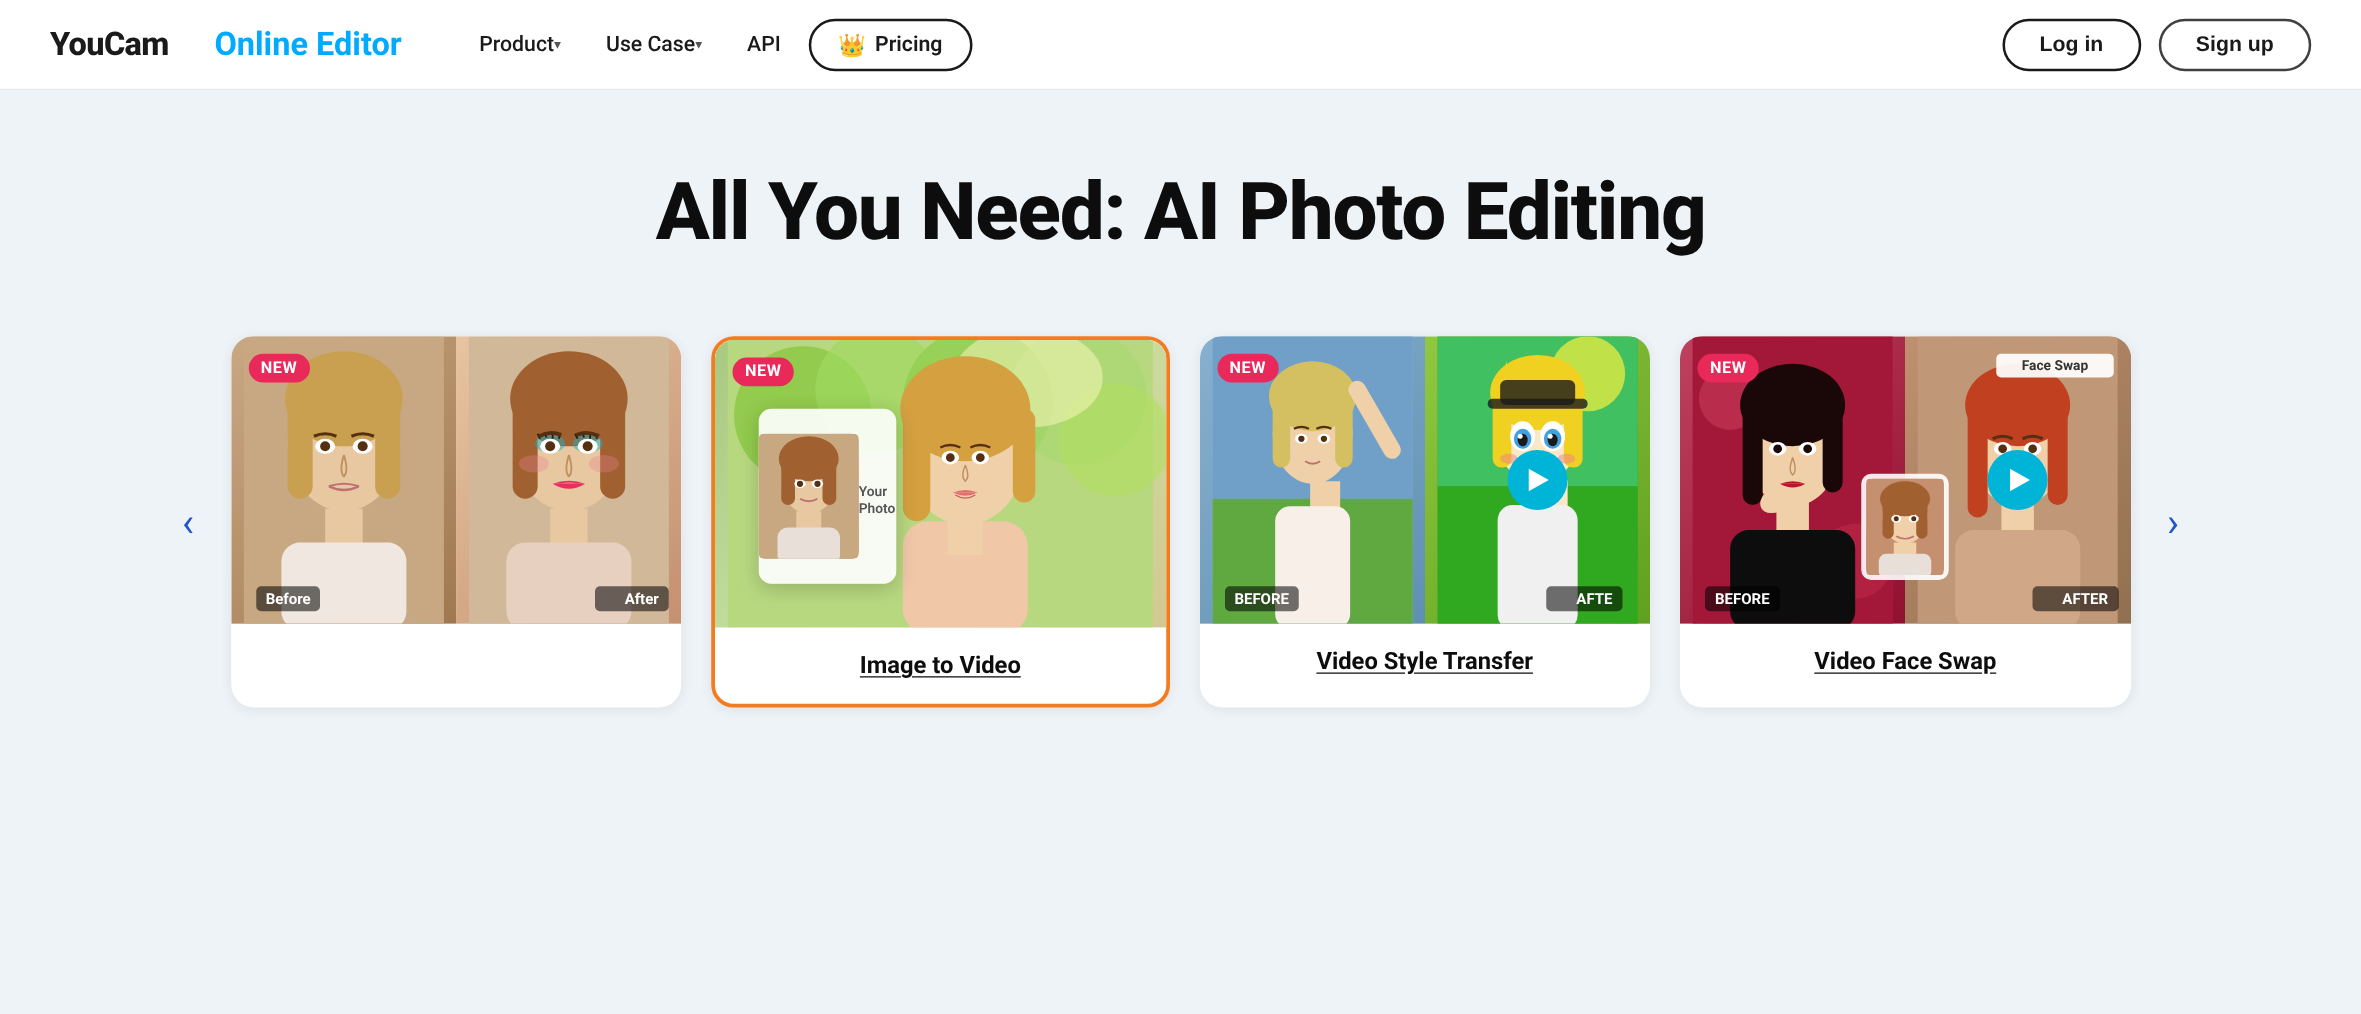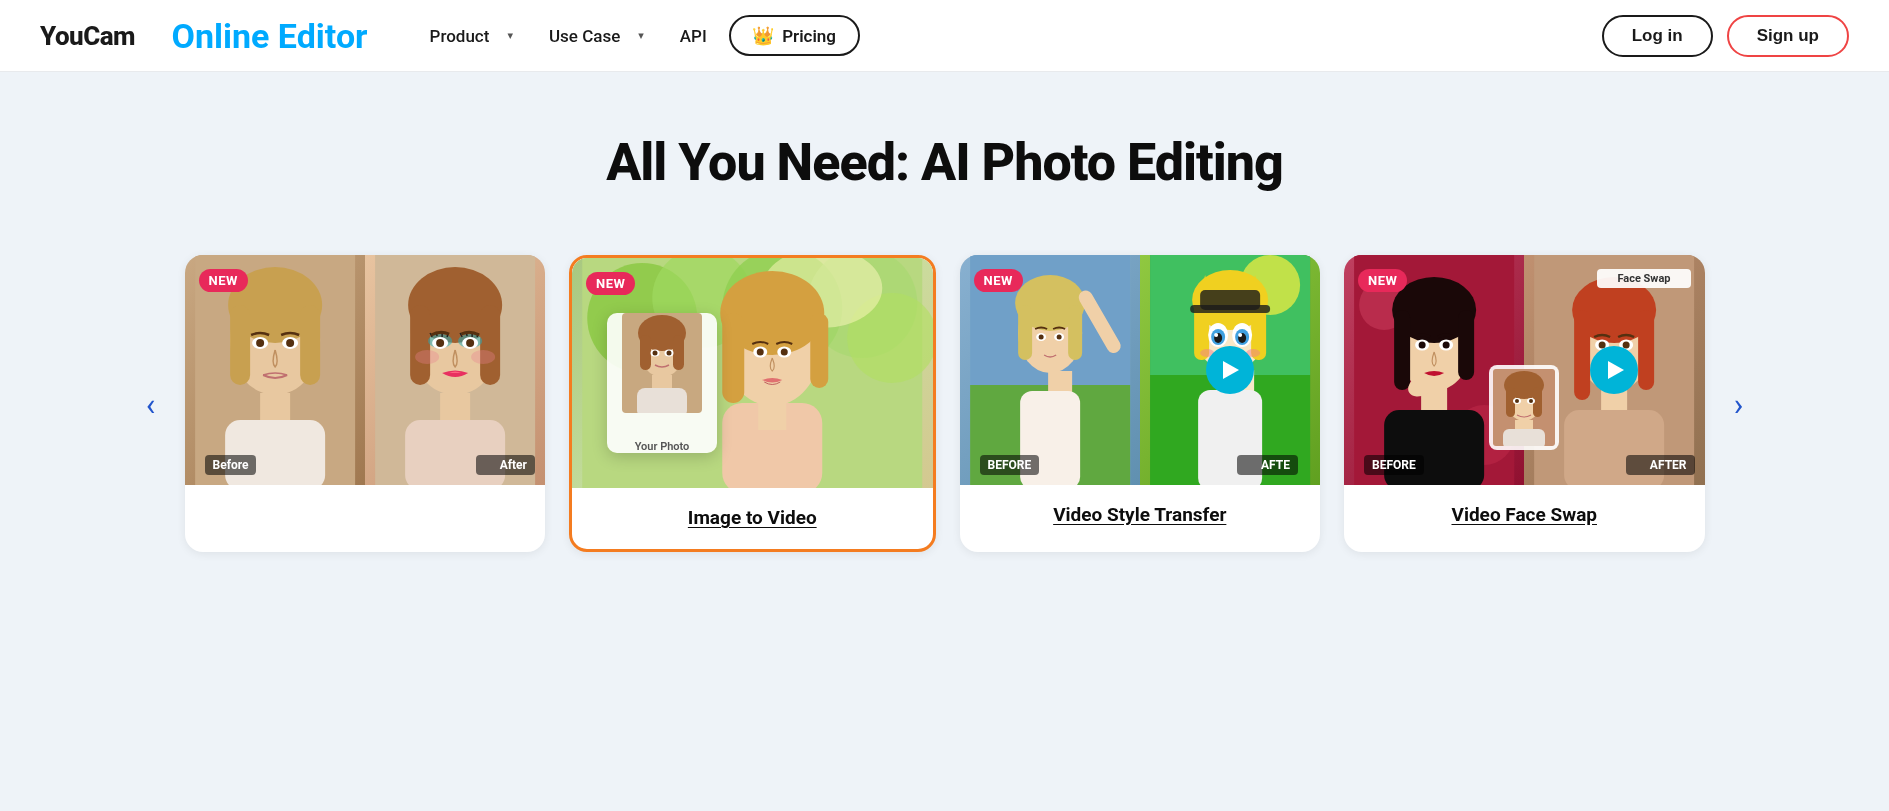--- a/index.html
+++ b/index.html
@@ -34,34 +34,34 @@
       color: #1a1a1a;
       letter-spacing: -0.5px;
     }
     .logo-online {
       font-size: 26px;
       font-weight: 700;
       color: #00aaff;
       margin-left: 6px;
     }
     .logo-editor {
-      font-size: 34px;
+      font-size: 26px;
       font-weight: 700;
       color: #00aaff;
     }
     .nav-links {
       display: flex;
       align-items: center;
       gap: 8px;
       flex: 1;
     }
     .nav-item {
       display: flex;
       align-items: center;
-      gap: 18px;
+      gap: 0;
       padding: 8px 14px;
       font-size: 17px;
       font-weight: 500;
       color: #1a1a1a;
       cursor: pointer;
       border-radius: 8px;
       transition: background 0.15s;
       text-decoration: none;
     }
     .nav-chevron {
@@ -101,21 +101,21 @@
       border-radius: 50px;
       padding: 9px 28px;
       font-size: 17px;
       font-weight: 600;
       color: #1a1a1a;
       background: #fff;
       cursor: pointer;
       transition: background 0.15s;
     }
     .btn-signup {
-      border: 2px solid #ef4444;
+      border: 2px solid #404040;
       border-radius: 50px;
       padding: 9px 28px;
       font-size: 17px;
       font-weight: 600;
       color: #1a1a1a;
       background: #fff;
       cursor: pointer;
       transition: background 0.15s;
     }
 
@@ -123,21 +123,21 @@
     .main-content {
       background: #eef3f8;
       min-height: calc(811px - 72px);
       display: flex;
       flex-direction: column;
       align-items: center;
       padding: 60px 0 40px;
     }
 
     .section-title {
-      font-size: 52px;
+      font-size: 64px;
       font-weight: 800;
       color: #0d0d0d;
       text-align: center;
       margin-bottom: 52px;
       letter-spacing: -1px;
     }
 
     
     .carousel-wrapper {
       display: flex;
@@ -264,23 +264,23 @@
       align-items: center;
       justify-content: center;
     }
     .your-photo-frame {
       position: absolute;
       width: 110px;
       height: 140px;
       background: rgba(255,255,255,0.9);
       border-radius: 10px;
       display: flex;
-      flex-direction: column;
-      align-items: center;
-      justify-content: space-between;
+      flex-direction: row;
+      align-items: center;
+      justify-content: center;
       box-shadow: 0 4px 16px rgba(0,0,0,0.18);
       bottom: 35px;
       left: 35px;
       z-index: 3;
     }
     .your-photo-inner {
       width: 80px;
       height: 100px;
       background: linear-gradient(135deg, #e8c4a0 0%, #c49070 100%);
       border-radius: 6px;

